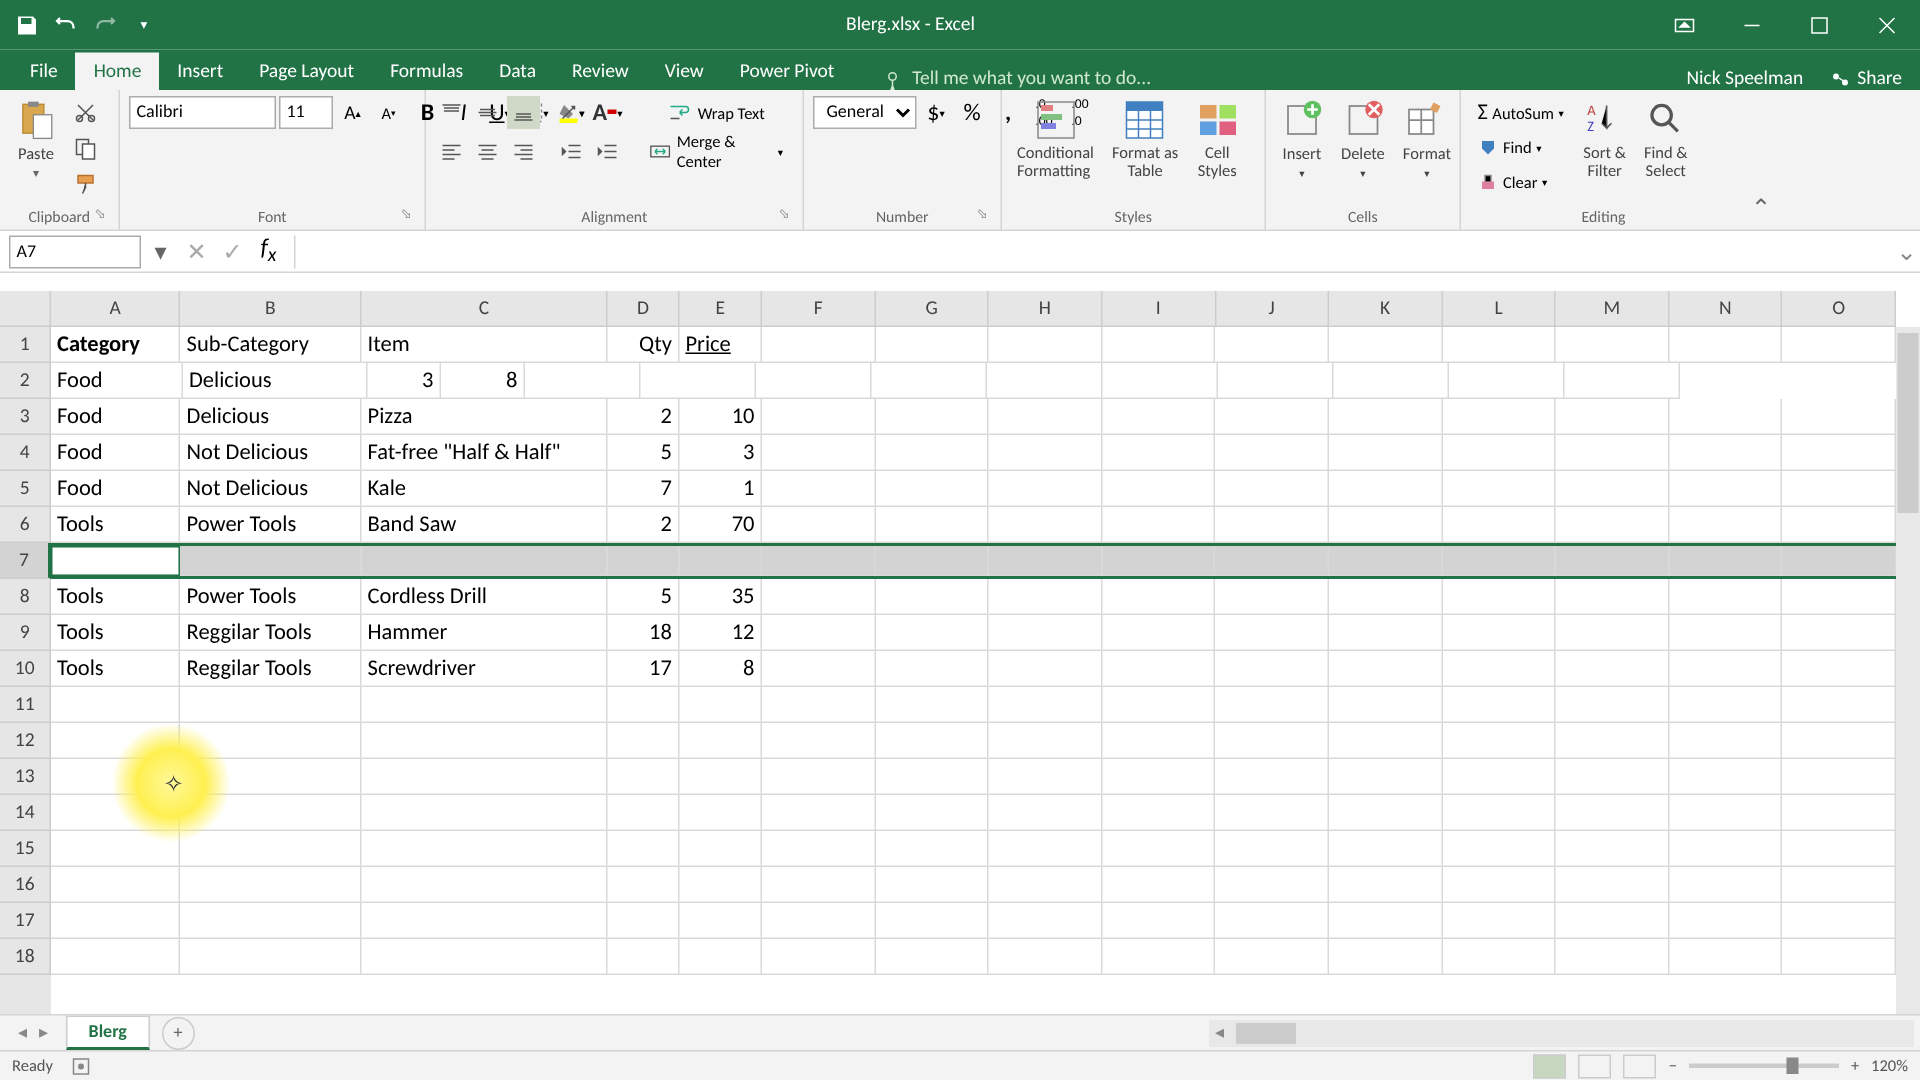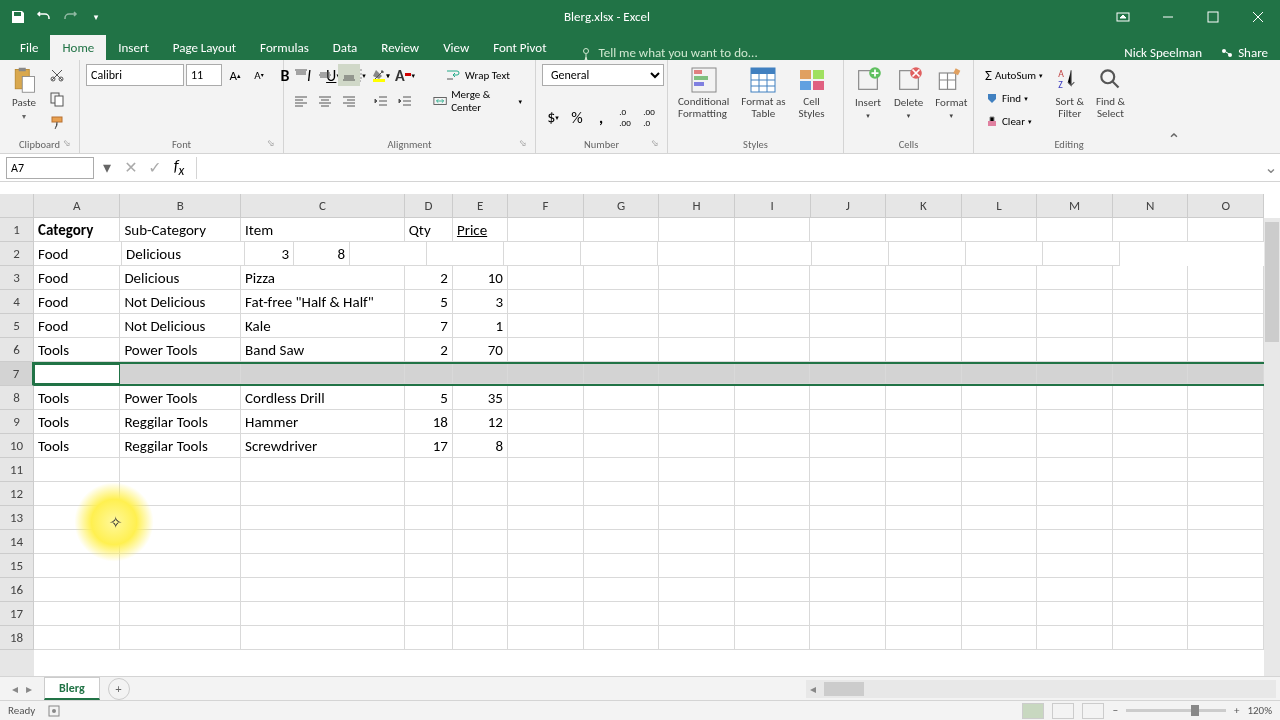--- a/index.html
+++ b/index.html
@@ -131,21 +131,21 @@
 <div class="ribbon-tabs">
   <div id="tabs-container" style="display:flex">
       <div class="tab">File</div>
       <div class="tab active">Home</div>
       <div class="tab">Insert</div>
       <div class="tab">Page Layout</div>
       <div class="tab">Formulas</div>
       <div class="tab">Data</div>
       <div class="tab">Review</div>
       <div class="tab">View</div>
-      <div class="tab">Font Pivot</div>
+      <div class="tab">Power Pivot</div>
     </div>
   <div class="tell-me">
     <svg width="14" height="14" viewBox="0 0 14 14">
         <circle cx="7" cy="5" r="2.5" fill="none" stroke="#d0e8d0"></circle>
         <path stroke="#d0e8d0" d="M7 8v3M6 14h2l-1-3z" fill="#d0e8d0"></path>
       </svg>
     <span>Tell me what you want to do...</span>
   </div>
   <div class="tab-right">
     <span>Nick Speelman</span>
@@ -314,21 +314,21 @@
           <span style="font-size:11px">Merge &amp; Center</span>
           <span style="font-size:7px">▾</span>
         </div>
       </div>
     </div>
     <div class="group-label">Alignment</div>
     <div class="launcher">⬂</div>
   </div>
 
   <div class="group" style="width:132px">
-    <div class="group-body" style="flex-direction:column;gap:20px">
+    <div class="group-body" style="flex-direction:row;gap:2px">
       <select class="dropdown-field" style="width:122px">
         <option>General</option>
       </select>
       <div class="small-row">
         <span class="small-btn">$<span style="font-size:7px">▾</span></span>
         <span class="small-btn">%</span>
         <span class="small-btn">
             <b>,</b>
           </span>
         <span class="small-btn" style="font-size:9px">.0<br>.00</span>
@@ -509,21 +509,21 @@
       <div class="row-h">15</div>
       <div class="row-h">16</div>
       <div class="row-h">17</div>
       <div class="row-h">18</div>
     </div>
   <div class="cells" id="cells">
       <div class="row">
         <div class="cell" style="width: 88px; font-weight: bold;">Category</div>
         <div class="cell" style="width: 123px;">Sub-Category</div>
         <div class="cell" style="width: 167px;">Item</div>
-        <div class="cell" style="width: 49px;">Qty</div>
+        <div class="cell" style="width: 49px; text-align: right;">Qty</div>
         <div class="cell" style="width: 56px; text-decoration: underline;">Price</div>
         <div class="cell" style="width: 77px;"></div>
         <div class="cell" style="width: 77px;"></div>
         <div class="cell" style="width: 77px;"></div>
         <div class="cell" style="width: 77px;"></div>
         <div class="cell" style="width: 77px;"></div>
         <div class="cell" style="width: 77px;"></div>
         <div class="cell" style="width: 77px;"></div>
         <div class="cell" style="width: 77px;"></div>
         <div class="cell" style="width: 77px;"></div>

